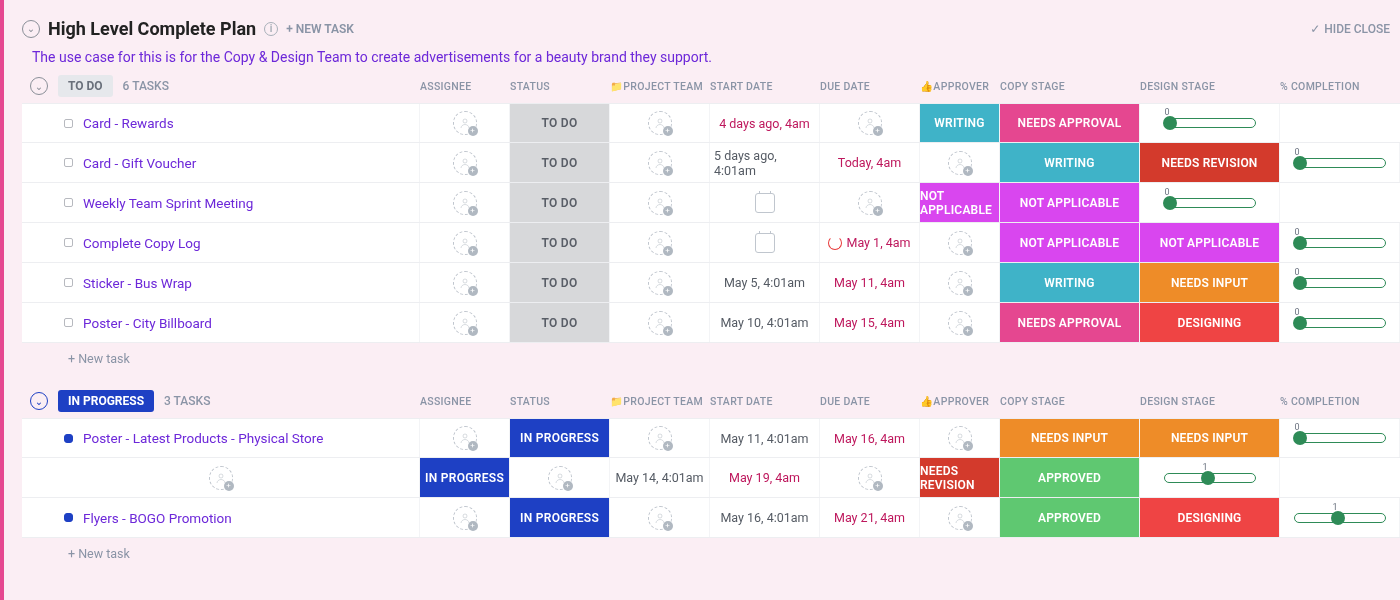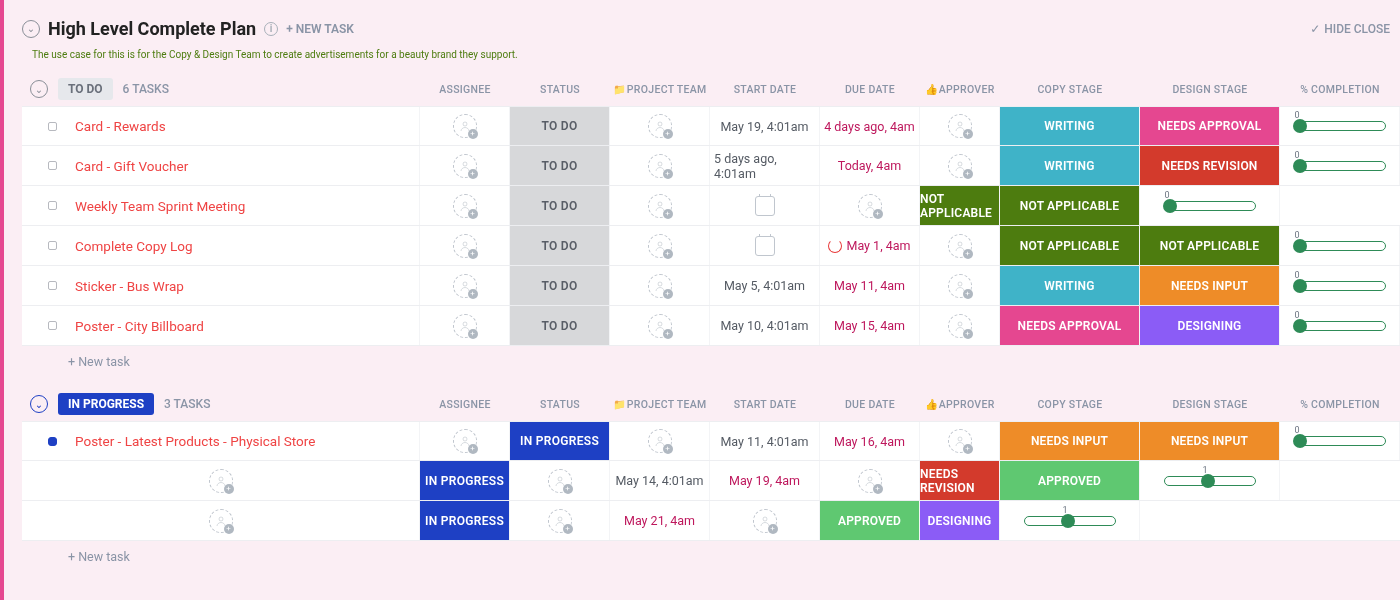--- a/index.html
+++ b/index.html
@@ -4,53 +4,53 @@
 <style>
 * { box-sizing: border-box; margin: 0; padding: 0; }
 body { font-family: -apple-system, BlinkMacSystemFont, "Segoe UI", Roboto, sans-serif; background: #fbeef4; color: #333; font-size: 13px; width: 1400px; height: 600px; overflow: hidden; }
 .page { padding: 18px 0 18px 22px; }
 .title-row { display: flex; align-items: center; gap: 8px; margin-bottom: 10px; }
 .chev { width: 18px; height: 18px; border: 1.5px solid #8a8f98; border-radius: 50%; display: inline-flex; align-items: center; justify-content: center; color: #8a8f98; font-size: 10px; cursor: pointer; }
 .title { font-weight: 700; font-size: 18px; color: #222; }
 .info-icon { width: 14px; height: 14px; border: 1px solid #a8b0b9; border-radius: 50%; display: inline-flex; align-items: center; justify-content: center; font-size: 10px; color: #a8b0b9; font-weight: 700; }
 .new-task { color: #8a94a6; font-size: 12px; font-weight: 600; cursor: pointer; }
 .hide-closed { margin-left: auto; margin-right: 10px; color: #8a94a6; font-size: 12px; font-weight: 500; cursor: pointer; display: flex; align-items: center; gap: 4px; }
-.desc { font-size: 10px; color: #4d7c0f; padding-left: 10px; margin-bottom: 16px; }
+.desc { font-size: 14px; color: #6d28d9; padding-left: 10px; margin-bottom: 8px; }
 .group { margin-bottom: 18px; }
 .ghead { display: grid; grid-template-columns: 398px 90px 100px 100px 110px 100px 80px 140px 140px 120px 10px; align-items: center; font-size: 11px; color: #8a94a6; font-weight: 500; padding: 2px 0 6px 0; }
 .ghead-left { display: flex; align-items: center; gap: 10px; padding-left: 8px; }
 .status-pill { font-size: 12px; font-weight: 700; padding: 4px 10px; border-radius: 3px; }
 .status-todo { background: #e6e8ec; color: #6a707b; }
 .status-inprogress { background: #1e40c4; color: #fff; }
 .task-count { color: #8a94a6; font-size: 12px; font-weight: 500; }
-.col-h { text-align: center; text-transform: uppercase; letter-spacing: 0.3px; font-size: 10.5px; }
+.col-h { text-align: left; text-transform: uppercase; letter-spacing: 0.3px; font-size: 10.5px; }
 .row { display: grid; grid-template-columns: 398px 90px 100px 100px 110px 100px 80px 140px 140px 120px; align-items: stretch; background: #fff; border-bottom: 1px solid #edeef1; min-height: 40px; }
 .row:first-child { border-top: 1px solid #edeef1; }
 .cell { display: flex; align-items: center; justify-content: center; padding: 0 4px; border-right: 1px solid #f3f4f6; font-size: 12.5px; }
-.cell.name { justify-content: flex-start; gap: 18px; padding-left: 26px; font-size: 13.5px; color: #ef4444; }
+.cell.name { justify-content: flex-start; gap: 10px; padding-left: 42px; font-size: 13.5px; color: #6d28d9; }
 .bullet { width: 9px; height: 9px; border: 1.5px solid #b7b9bf; border-radius: 2px; }
 .bullet.filled { background: #1e40c4; border-color: #1e40c4; border-radius: 3px; }
 .assignee-icon { width: 24px; height: 24px; border: 1.5px dashed #c0c6ce; border-radius: 50%; display: inline-flex; align-items: center; justify-content: center; position: relative; }
 .assignee-icon svg { width: 12px; height: 12px; stroke: #b0b8c1; fill: none; }
 .assignee-icon::after { content: "+"; position: absolute; bottom: -2px; right: -2px; width: 10px; height: 10px; background: #b0b8c1; color: #fff; border-radius: 50%; font-size: 8px; line-height: 10px; text-align: center; }
 .status-cell { font-weight: 600; font-size: 12px; letter-spacing: 0.3px; }
 .status-cell.todo { background: #d7d8da; color: #585d66; }
 .status-cell.inprogress { background: #1e40c4; color: #fff; }
 .date-text { color: #555b64; font-size: 12.5px; }
 .date-red { color: #be185d; font-size: 12.5px; }
 .cal-icon { width: 20px; height: 20px; border: 1.5px solid #c0c6ce; border-radius: 3px; position: relative; }
 .cal-icon::before { content: ""; position: absolute; top: -3px; left: 3px; right: 3px; height: 3px; border-left: 1.5px solid #c0c6ce; border-right: 1.5px solid #c0c6ce; }
 .recur-icon { width: 14px; height: 14px; border: 1.5px solid #e83a3a; border-radius: 50%; border-top-color: transparent; display: inline-block; margin-right: 4px; }
 .tag { width: 100%; height: 100%; display: flex; align-items: center; justify-content: center; color: #fff; font-weight: 600; font-size: 12px; letter-spacing: 0.2px; }
 .tag-writing     { background: #3fb3c8; }
 .tag-needsappr   { background: #e54790; }
 .tag-needsrev    { background: #d33a2c; }
-.tag-na          { background: #4d7c0f; }
+.tag-na          { background: #d946ef; }
 .tag-needsinput  { background: #ee8c28; }
-.tag-designing   { background: #8b5cf6; }
+.tag-designing   { background: #ef4444; }
 .tag-approved    { background: #5fc871; }
 .progress { width: 92px; height: 10px; border: 1px solid #2e8b57; border-radius: 10px; position: relative; background: #fff; }
 .progress .thumb { position: absolute; width: 14px; height: 14px; background: #2e8b57; border-radius: 50%; top: -3px; left: -2px; }
 .prog-label { position: absolute; font-size: 9px; color: #6b7380; top: -12px; }
 .new-row { padding: 8px 0 4px 46px; color: #8a94a6; font-size: 12.5px; cursor: pointer; }
 .left-accent { position: absolute; left: 0; top: 0; bottom: 0; width: 4px; background: #e54790; }
 </style>
 </head>
 <body>
 <div class="left-accent"></div>
@@ -103,23 +103,20 @@
       <div class="cell status-cell todo">TO DO</div>
       <div class="cell">
               <span class="assignee-icon">
                 <svg viewBox="0 0 24 24">
                   <circle cx="12" cy="8" r="4"></circle>
                   <path d="M4 22c0-4 4-7 8-7s8 3 8 7"></path>
                 </svg>
               </span>
             </div>
       <div class="cell">
-              <span class="date-text">May 19, 4:01am</span>
-            </div>
-      <div class="cell">
               <span class="date-red">4 days ago, 4am</span>
             </div>
       <div class="cell">
               <span class="assignee-icon">
                 <svg viewBox="0 0 24 24">
                   <circle cx="12" cy="8" r="4"></circle>
                   <path d="M4 22c0-4 4-7 8-7s8 3 8 7"></path>
                 </svg>
               </span>
             </div>
@@ -489,36 +486,43 @@
               <div class="tag tag-approved">APPROVED</div>
             </div>
       <div class="cell">
         <div class="progress">
           <span class="prog-label" style="left:38px">1</span>
           <span class="thumb" style="left:36px"></span>
         </div>
       </div>
     </div>
           <div class="row">
+      <div class="cell name">
+        <span class="bullet filled"></span>
+        <span>Flyers - BOGO Promotion</span>
+      </div>
       <div class="cell">
               <span class="assignee-icon">
                 <svg viewBox="0 0 24 24">
                   <circle cx="12" cy="8" r="4"></circle>
                   <path d="M4 22c0-4 4-7 8-7s8 3 8 7"></path>
                 </svg>
               </span>
             </div>
       <div class="cell status-cell inprogress">IN PROGRESS</div>
       <div class="cell">
               <span class="assignee-icon">
                 <svg viewBox="0 0 24 24">
                   <circle cx="12" cy="8" r="4"></circle>
                   <path d="M4 22c0-4 4-7 8-7s8 3 8 7"></path>
                 </svg>
               </span>
+            </div>
+      <div class="cell">
+              <span class="date-text">May 16, 4:01am</span>
             </div>
       <div class="cell">
               <span class="date-red">May 21, 4am</span>
             </div>
       <div class="cell">
               <span class="assignee-icon">
                 <svg viewBox="0 0 24 24">
                   <circle cx="12" cy="8" r="4"></circle>
                   <path d="M4 22c0-4 4-7 8-7s8 3 8 7"></path>
                 </svg>

